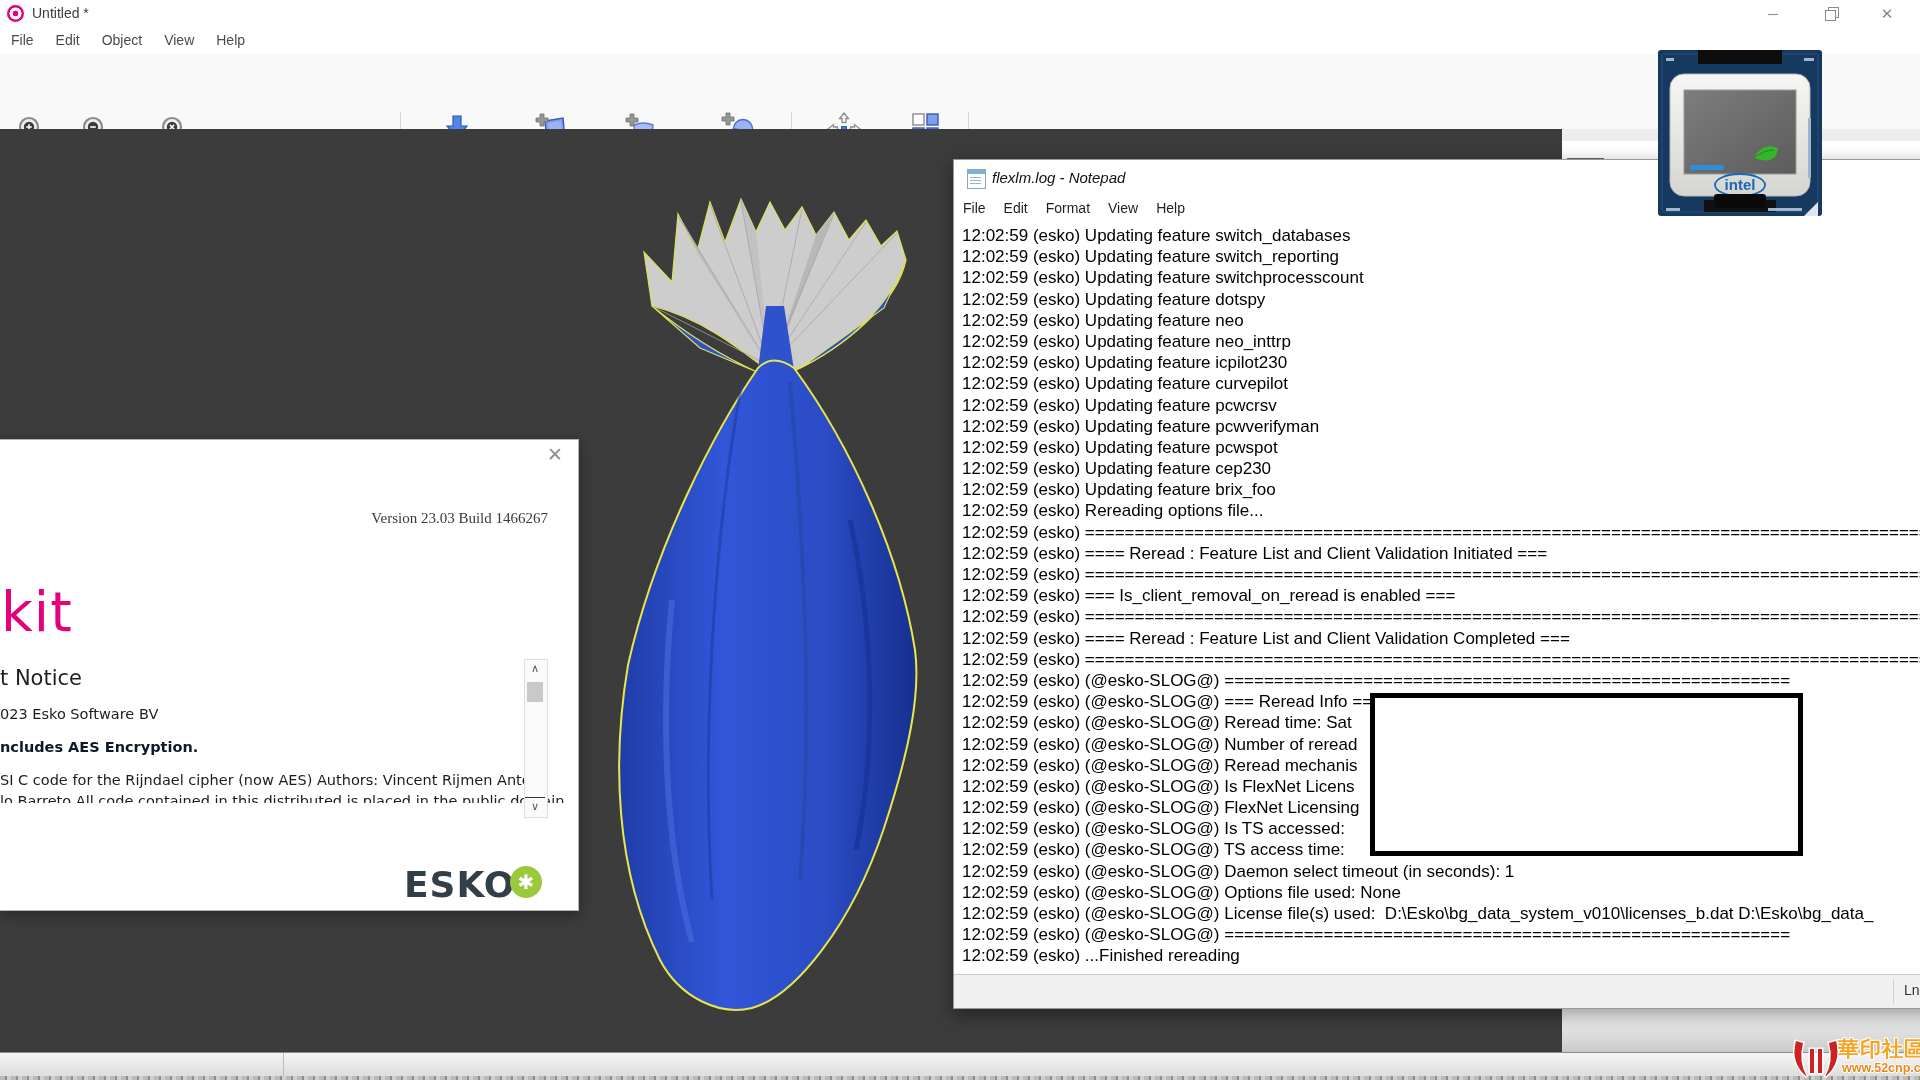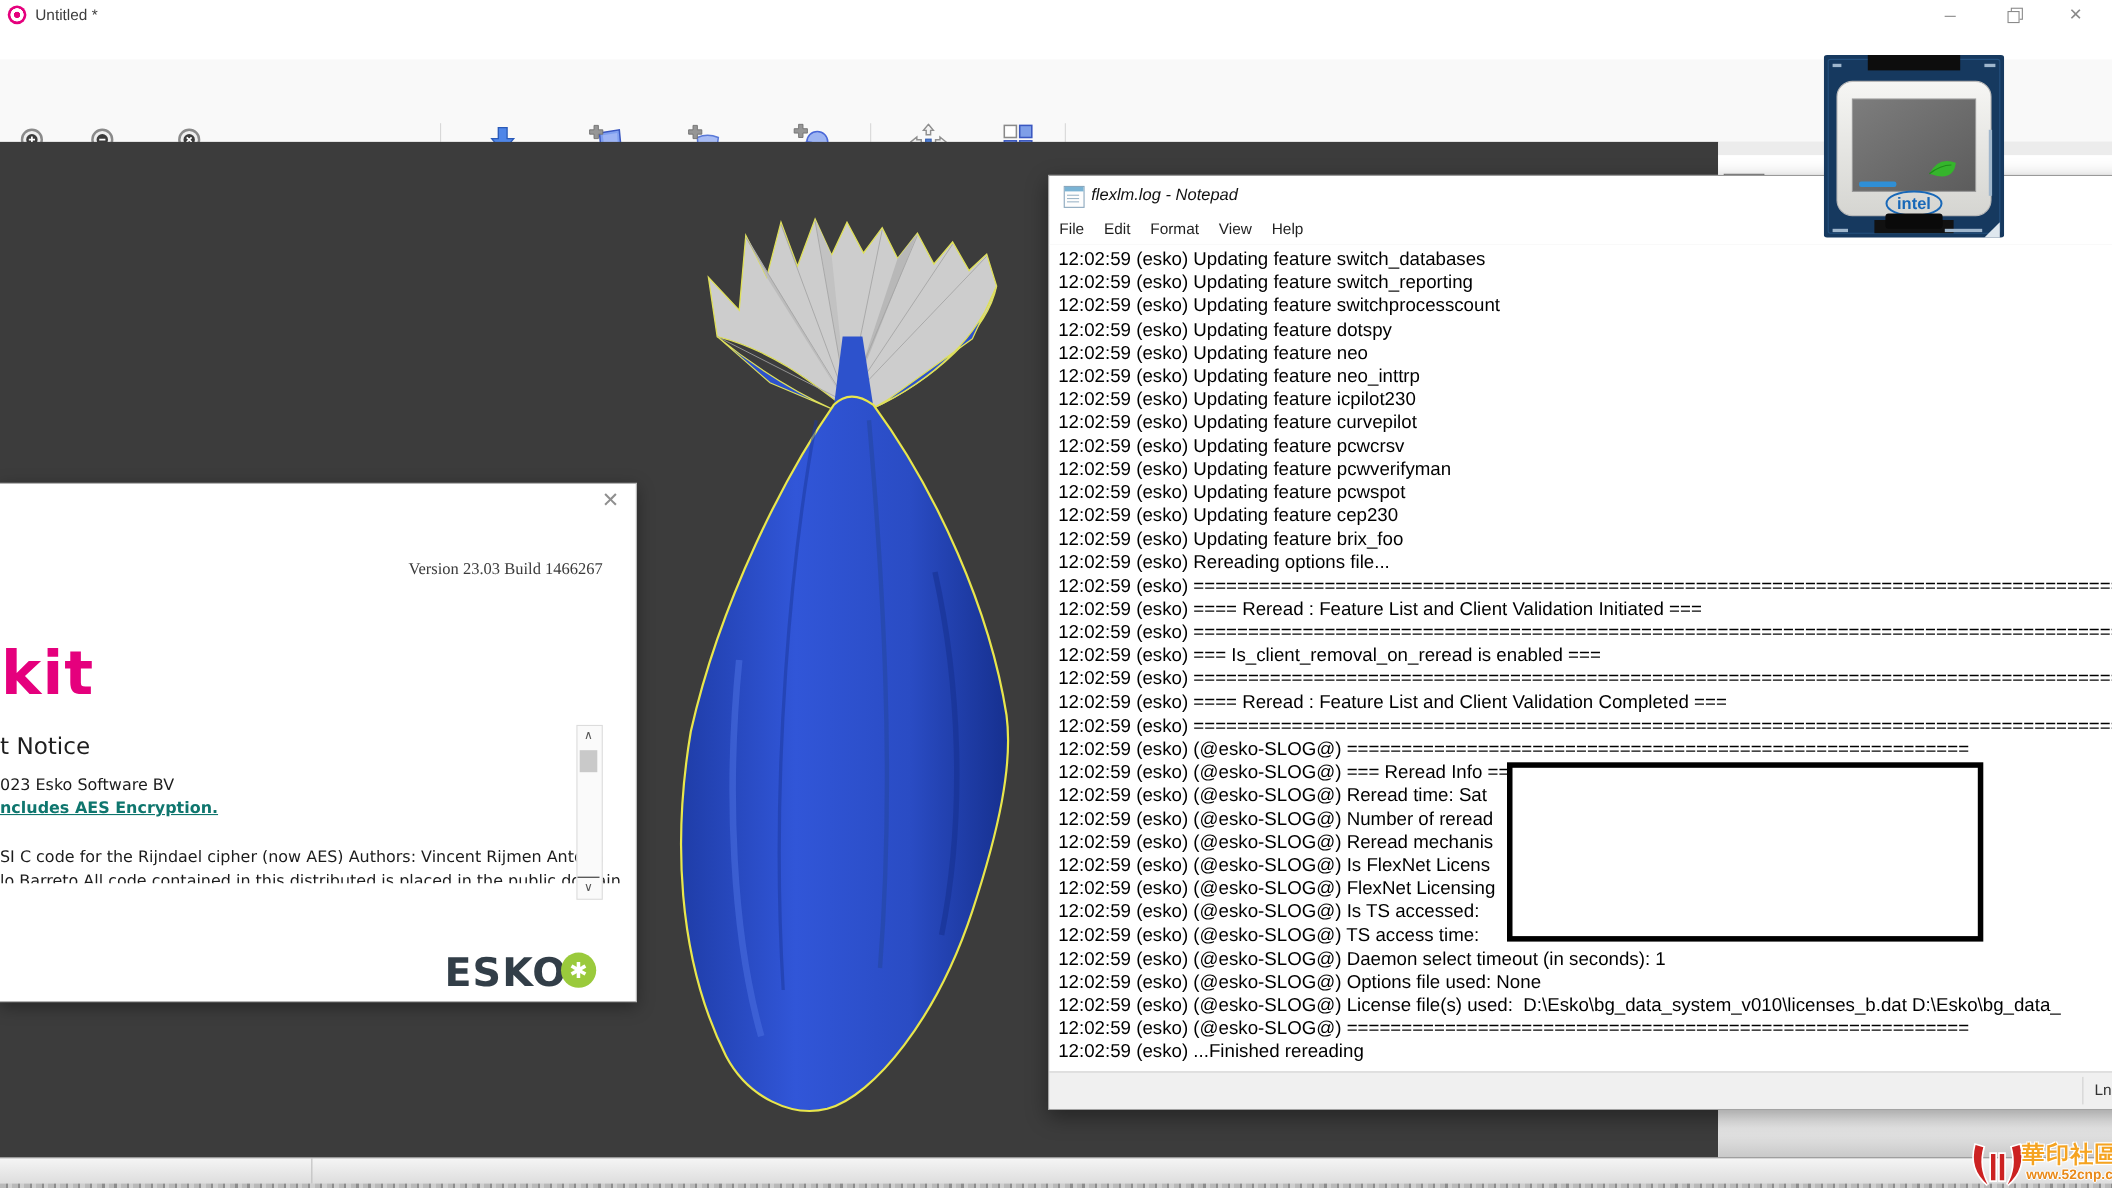--- a/index.html
+++ b/index.html
@@ -41,24 +41,24 @@
   #tab-bag{left:141px;width:141px;background:linear-gradient(#fdfdfd,#d9d9d9);border-right:1px solid #9a9a9a;}
   #tab-divider{left:283px;top:1053px;width:1px;height:23px;background:#bdbdbd;}
   #tab-noise{left:0;top:1076px;width:1920px;height:4px;
     background:repeating-linear-gradient(90deg,#b9b9b9 0 5px,#8d8d8d 5px 7px,#cfcfcf 7px 11px);}
 
   
   #about{left:0;top:439px;width:578px;height:470px;background:#fff;border:1px solid #b4b4b4;border-left:none;
     box-shadow:0 4px 14px rgba(0,0,0,.35);font-family:"DejaVu Sans",sans-serif;}
   #about-close{left:543px;top:3px;width:24px;height:24px;color:#8f8f8f;font-size:19px;font-weight:300;text-align:center;}
   #about-version{right:30px;top:70px;font-size:15px;color:#3a3a3a;font-family:Liberation Serif, serif;}
-  #about-product{left:1px;top:140px;font-size:55px;font-weight:700;color:#e5007d;letter-spacing:1px;}
+  #about-product{left:1px;top:140px;font-size:55px;font-weight:400;color:#e5007d;letter-spacing:1px;}
   #about-notice{left:0;top:226px;font-size:21px;color:#1e1e1e;}
   #about-copy{left:0;top:266px;font-size:14.5px;color:#1c1c1c;}
-  #about-aes{left:0;top:287px;font-size:14.5px;font-weight:bold;color:#0f766e;text-decoration:underline;}
+  #about-aes{left:0;top:299px;font-size:14.5px;font-weight:bold;color:#0f172a;}
   #about-rijndael{left:0;top:332px;font-size:14.5px;color:#1c1c1c;white-space:nowrap;}
   #about-rijndael2{left:0;top:353px;height:10px;overflow:hidden;font-size:14.5px;color:#1c1c1c;white-space:nowrap;}
   #about-scroll{left:524px;top:219px;width:22px;height:157px;border:1px solid #dcdcdc;background:#fafafa;}
   .sarrow{left:0;width:20px;height:18px;text-align:center;font-size:11px;color:#555;line-height:18px;}
   #scroll-up{top:0;} #scroll-down{top:137px;border-top:1px solid #333;}
   #scroll-thumb{left:2px;top:22px;width:16px;height:20px;background:#c9c9c9;}
   #esko-logo-text{left:404px;top:424px;font-size:36px;font-weight:bold;color:#323e48;letter-spacing:1px;
     font-family:"DejaVu Sans",sans-serif;}
   #esko-logo-star{left:510px;top:426px;width:32px;height:32px;border-radius:50%;background:#9aca3c;
     color:#fff;font-size:20px;text-align:center;line-height:32px;font-weight:bold;}
@@ -102,20 +102,23 @@
     <div class="abs" id="app-icon"></div>
     <div class="abs" id="app-title">Untitled *</div>
     <div class="abs wbtn" id="btn-min">─</div>
     <div class="abs wbtn" id="btn-restore">
       <span class="sq2"></span>
       <span class="sq1"></span>
     </div>
     <div class="abs wbtn" id="btn-close">✕</div>
   </div>
 
+  <div class="abs" id="menubar">
+    
+  <span>File</span><span>Edit</span><span>Object</span><span>View</span><span>Help</span></div>
 
   <div class="abs" id="toolbar">
     <div class="abs tool" style="left:6px;top:60px;width:52px;">
       <svg width="32" height="32" viewBox="0 0 32 32">
         <circle cx="13" cy="13" r="9" fill="#efefef" stroke="#8a8a8a" stroke-width="2.2"></circle>
         <line x1="20" y1="20" x2="28" y2="28" stroke="#8a8a8a" stroke-width="4" stroke-linecap="round"></line>
         <circle cx="13" cy="13" r="5.2" fill="#3a3a3a"></circle>
         <path d="M13,10.2v5.6M10.2,13h5.6" stroke="#fff" stroke-width="1.6"></path>
       </svg>
       <span class="tlabel">Zoom In</span>

